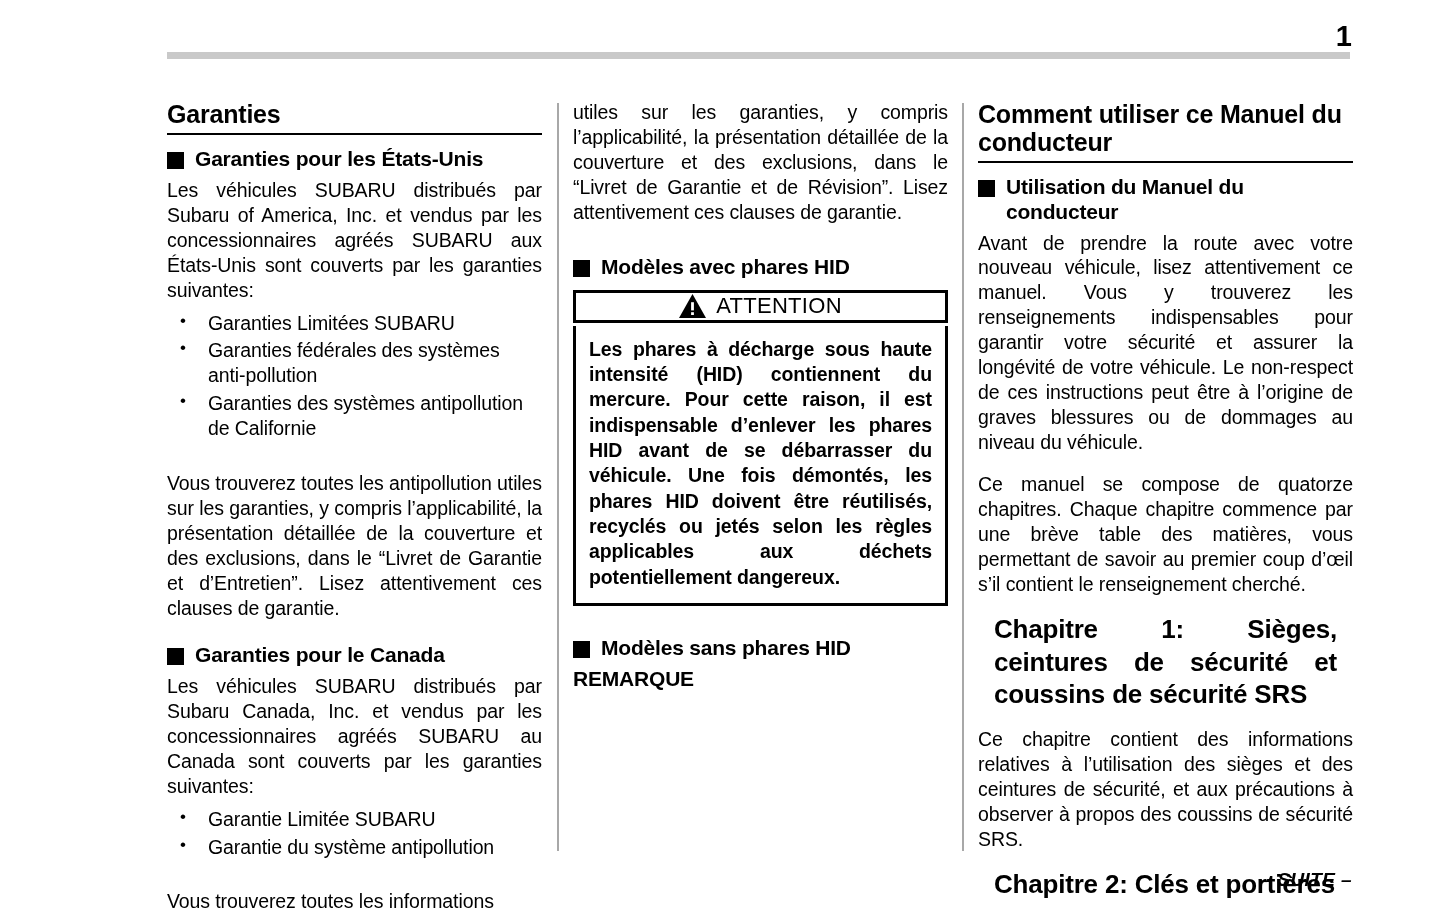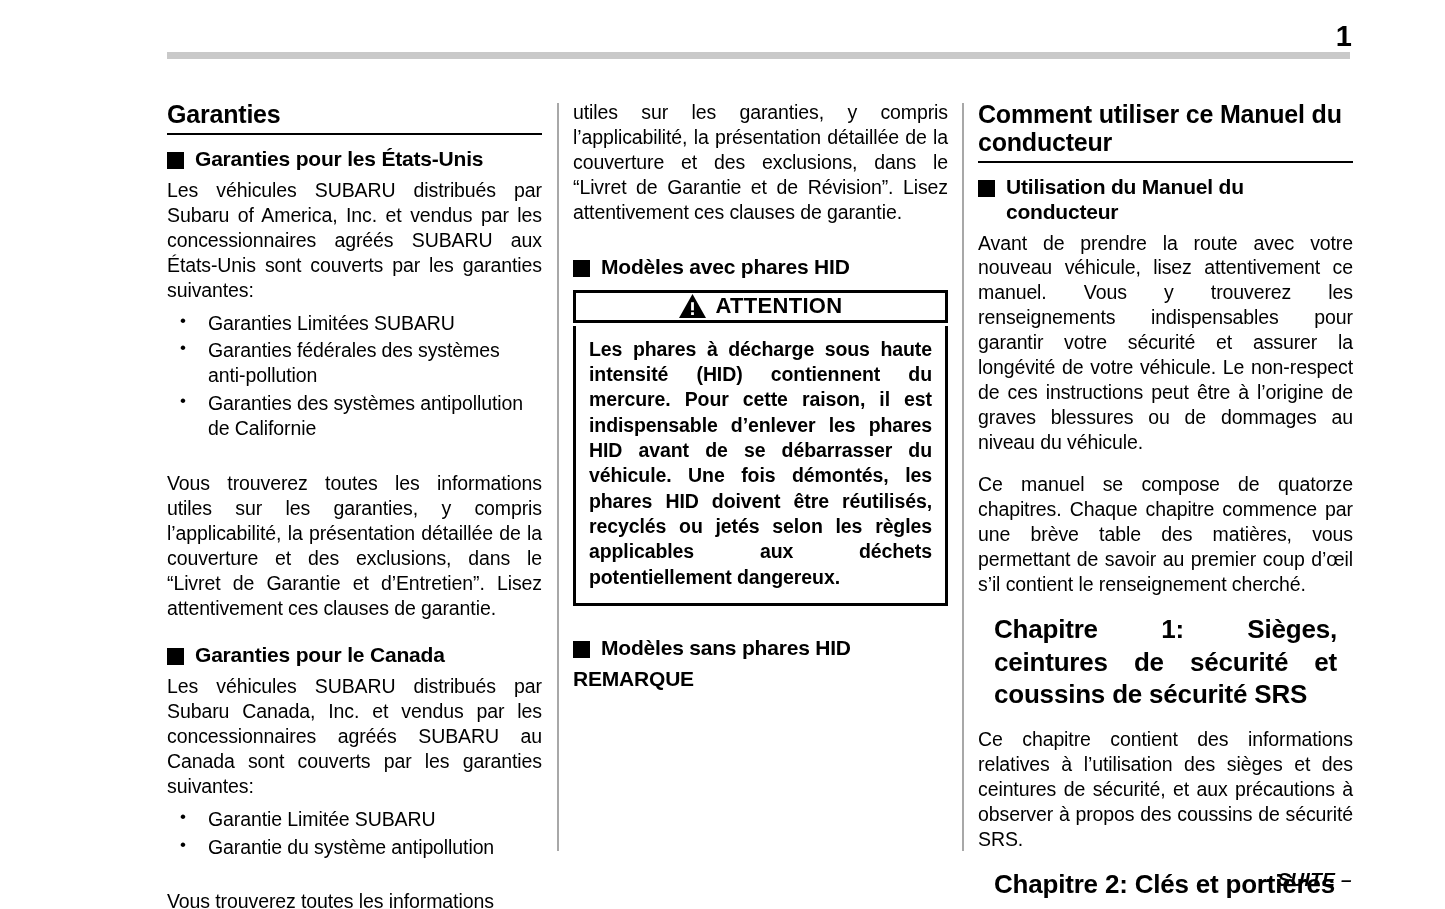--- a/index.html
+++ b/index.html
@@ -133,21 +133,21 @@
     height: 33px;
     display: flex;
     align-items: center;
     justify-content: center;
     gap: 10px;
     background: #fff;
   }
   .warn-tri { display: block; }
   .attention-title {
     font-size: 22px;
-    font-weight: bold;
+    font-weight: normal;
     letter-spacing: 0.3px;
   }
   .attention-body {
     border: 3px solid #000;
     border-top: none;
     margin-top: 3px;
     padding: 11px 13px 13px 13px;
   }
   .attention-text {
     font-size: 19.5px;
@@ -229,21 +229,21 @@
     <p class="body">Les véhicules SUBARU distribués par Subaru of America, Inc. et vendus par les concessionnaires agréés SUBARU aux États-Unis sont couverts par les garanties suivantes:</p>
 
     <ul class="bullets">
       <li>Garanties Limitées SUBARU</li>
       <li>Garanties fédérales des systèmes anti-pollution</li>
       <li>Garanties des systèmes antipollution de Californie</li>
     </ul>
 
     <div class="spacer-md"></div>
 
-    <p class="body">Vous trouverez toutes les informations utiles sur les garanties, y compris l’applicabilité, la présentation détaillée de la couverture et des exclusions, dans le “Livret de Garantie et d’Entretien”. Lisez attentivement ces clauses de garantie.</p>
+    <p class="body">Vous trouverez toutes les antipollution utiles sur les garanties, y compris l’applicabilité, la présentation détaillée de la couverture et des exclusions, dans le “Livret de Garantie et d’Entretien”. Lisez attentivement ces clauses de garantie.</p>
 
     <div class="spacer-md"></div>
 
     <div class="h2">
       <span class="h2-sq"></span>
       <span class="h2-text">Garanties pour le Canada</span>
     </div>
 
     <p class="body">Les véhicules SUBARU distribués par Subaru Canada, Inc. et vendus par les concessionnaires agréés SUBARU au Canada sont couverts par les garanties suivantes:</p>
 

